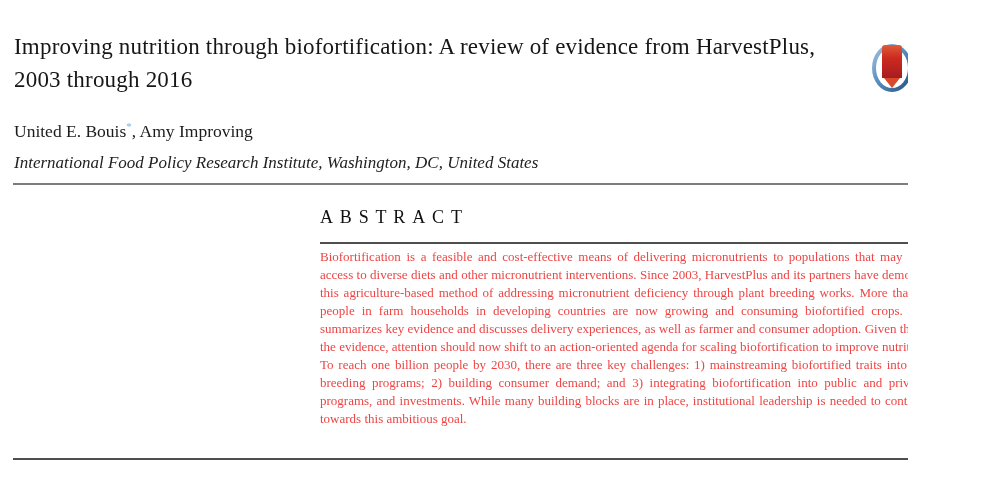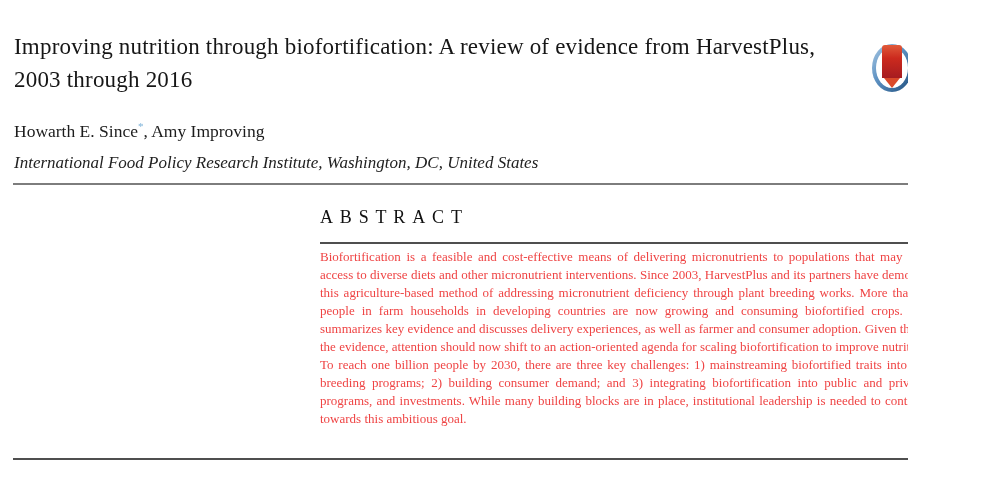--- a/index.html
+++ b/index.html
@@ -131,21 +131,21 @@
         </linearGradient>
       </defs>
       <ellipse cx="21" cy="26" rx="20" ry="24" fill="url(#cmBlue)"></ellipse>
       <ellipse cx="21" cy="26" rx="16" ry="20" fill="#ffffff"></ellipse>
       <path d="M14 3 h14 a3 3 0 0 1 3 3 V36 H11 V6 a3 3 0 0 1 3 -3 z" fill="url(#cmRed)"></path>
       <path d="M13 36 h16 l-8 10 z" fill="var(--crossmark-red-light, #d94a2a)"></path>
     </svg>
     <span class="cm-label">CrossMark</span>
   </div>
 
-  <div class="authors"><span>Howarth E. Since</span><span class="author-note">*</span><span>, Amy Improving</span></div>
+  <div class="authors"><span>United E. Bouis</span><span class="author-note">*</span><span>, Amy Improving</span></div>
 
   <div class="affiliation">International Food Policy Research Institute, Washington, DC, United States</div>
 
   <div class="rule rule-top"></div>
 
   <h2 class="abstract-heading">ABSTRACT</h2>
 
   <div class="rule rule-abstract"></div>
 
   <p class="abstract-text">Biofortification is a feasible and cost-effective means of delivering micronutrients to populations that may have limited access to diverse diets and other micronutrient interventions. Since 2003, HarvestPlus and its partners have demonstrated that this agriculture-based method of addressing micronutrient deficiency through plant breeding works. More than 20 million people in farm households in developing countries are now growing and consuming biofortified crops. This review summarizes key evidence and discusses delivery experiences, as well as farmer and consumer adoption. Given the strength of the evidence, attention should now shift to an action-oriented agenda for scaling biofortification to improve nutrition globally. To reach one billion people by 2030, there are three key challenges: 1) mainstreaming biofortified traits into public plant breeding programs; 2) building consumer demand; and 3) integrating biofortification into public and private policies, programs, and investments. While many building blocks are in place, institutional leadership is needed to continue to drive towards this ambitious goal.</p>

